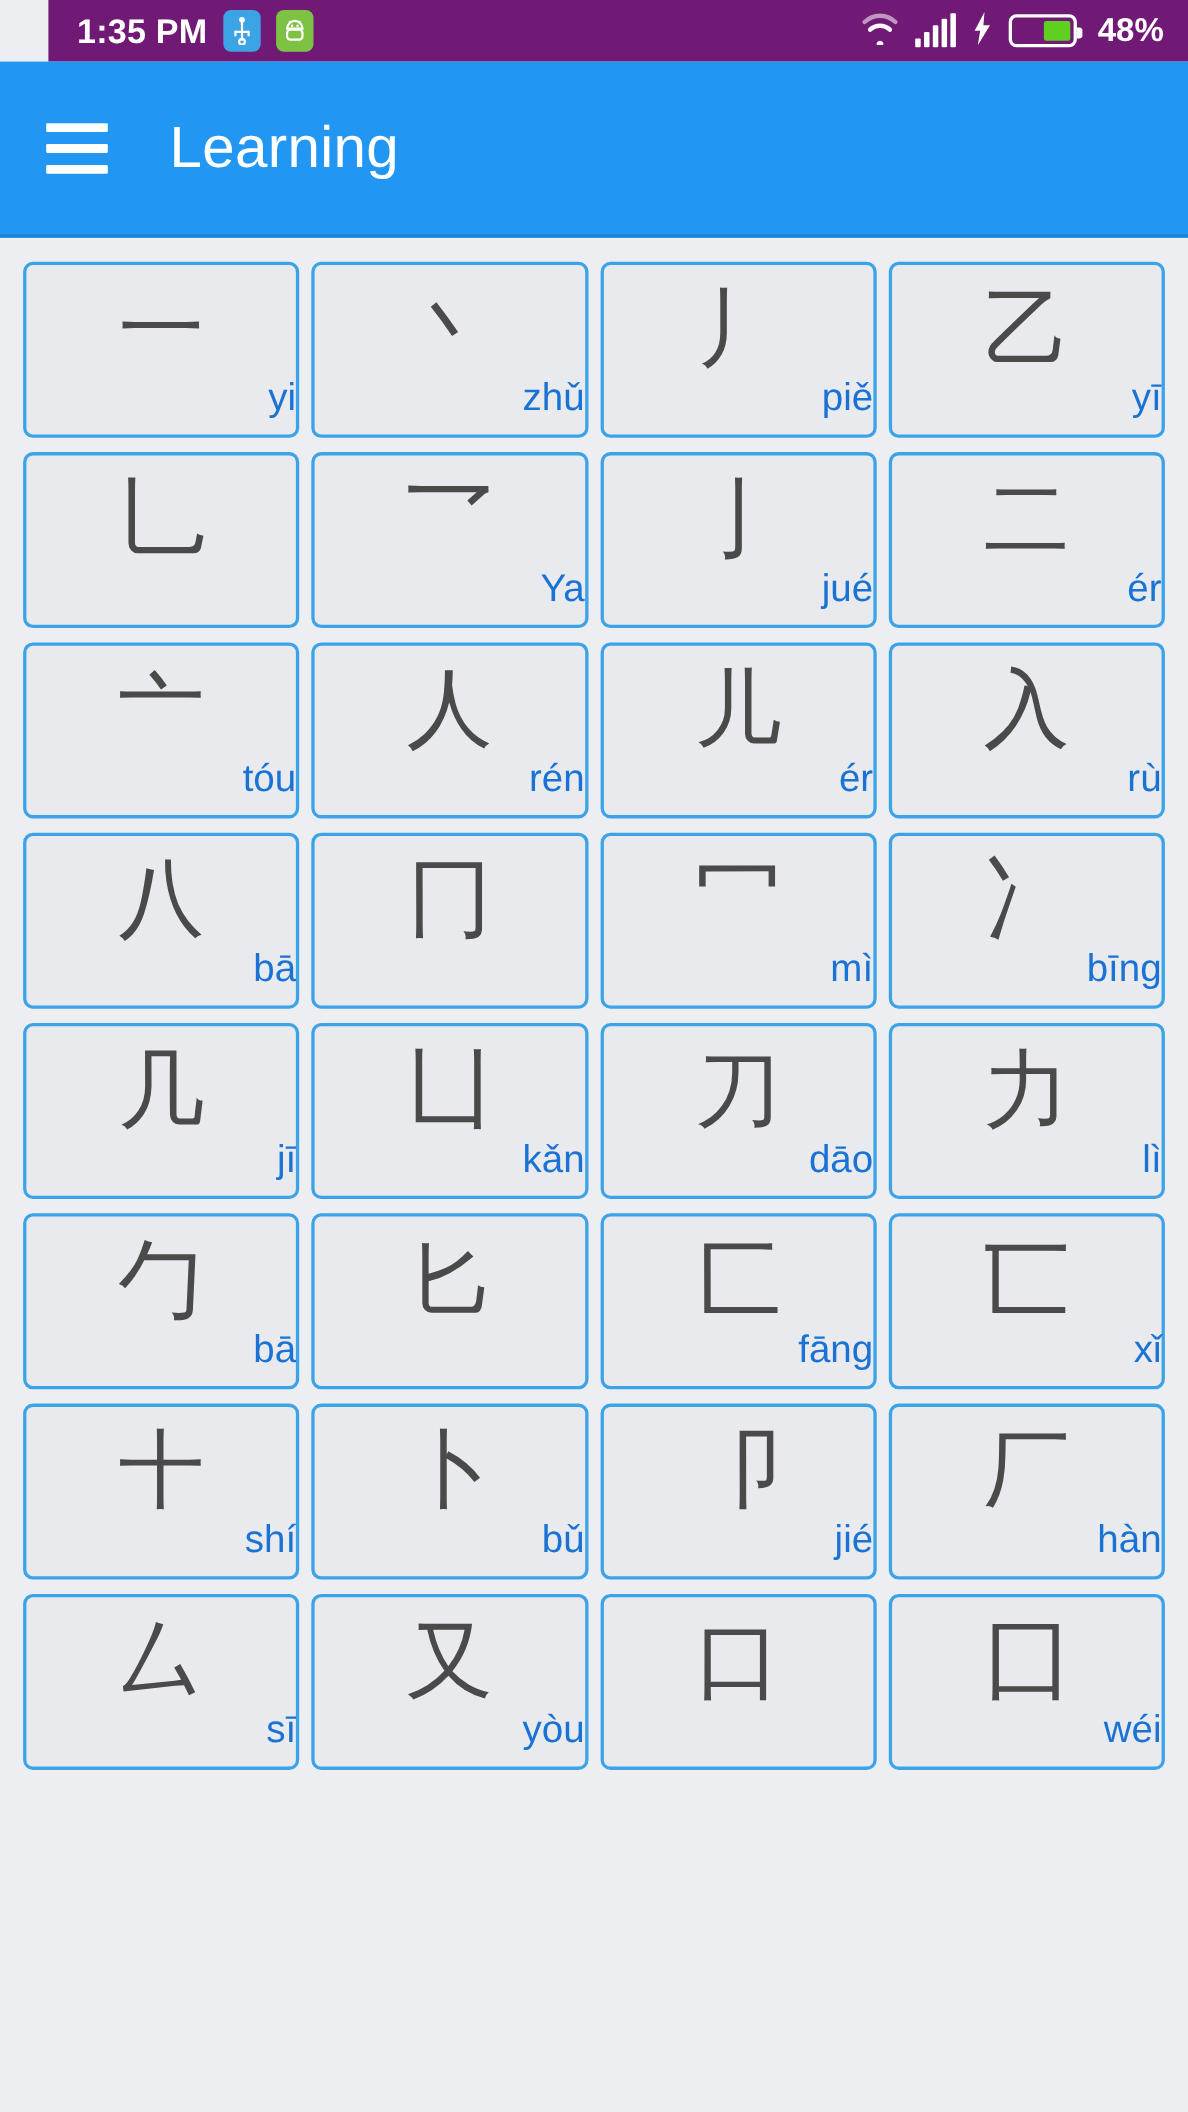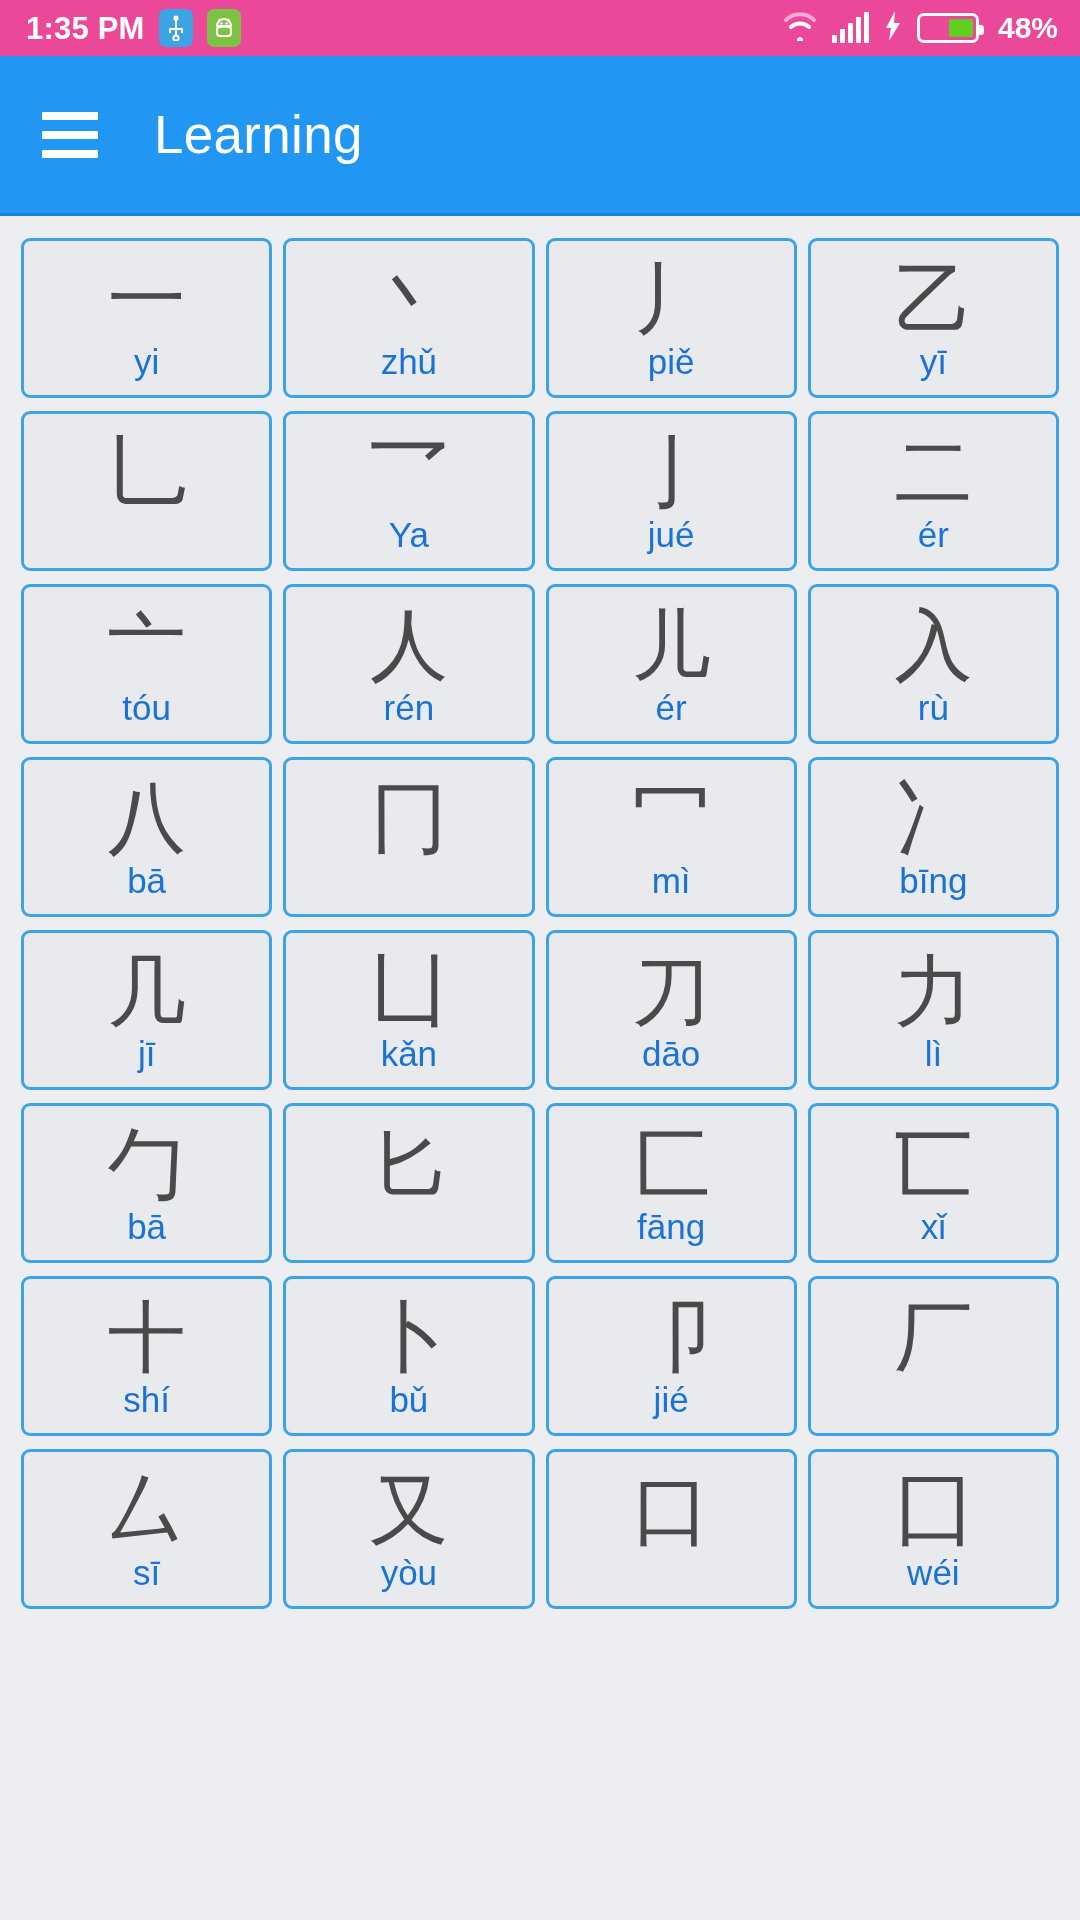--- a/index.html
+++ b/index.html
@@ -7,25 +7,26 @@
     width: 1080px;
     height: 1920px;
     overflow: hidden;
     background: #eceef1;
     font-family: "Liberation Sans", sans-serif;
   }
 
   
   .status-bar {
     height: 56px;
-    background: #ec4899;
+    background: #701a75;
     display: flex;
     align-items: center;
     padding: 0 22px 0 26px;
     color: #ffffff;
+    margin-left: 44px;
   }
   .status-left {
     display: flex;
     align-items: center;
     gap: 14px;
   }
   .status-time {
     font-size: 31px;
     font-weight: bold;
     letter-spacing: .2px;
@@ -138,21 +139,21 @@
     align-items: center;
     justify-content: center;
   }
   .pinyin {
     font-size: 35px;
     color: #1a73d4;
     line-height: 42px;
     position: absolute;
     bottom: 12px;
     left: 0; right: 0;
-    text-align: center;
+    text-align: right;
   }
 </style>
 </head>
 <body>
 
 <div class="status-bar">
   <div class="status-left">
     <div class="status-time">1:35 PM</div>
     <div class="status-chip chip-usb">
       <svg width="16" height="26" viewBox="0 0 16 26" aria-hidden="true">
@@ -314,20 +315,21 @@
       <div class="card">
         <div class="glyph">卜</div>
         <div class="pinyin">bǔ</div>
       </div>
       <div class="card">
         <div class="glyph">卩</div>
         <div class="pinyin">jié</div>
       </div>
       <div class="card">
         <div class="glyph">厂</div>
+        <div class="pinyin">hàn</div>
       </div>
       <div class="card">
         <div class="glyph">厶</div>
         <div class="pinyin">sī</div>
       </div>
       <div class="card">
         <div class="glyph">又</div>
         <div class="pinyin">yòu</div>
       </div>
       <div class="card">

